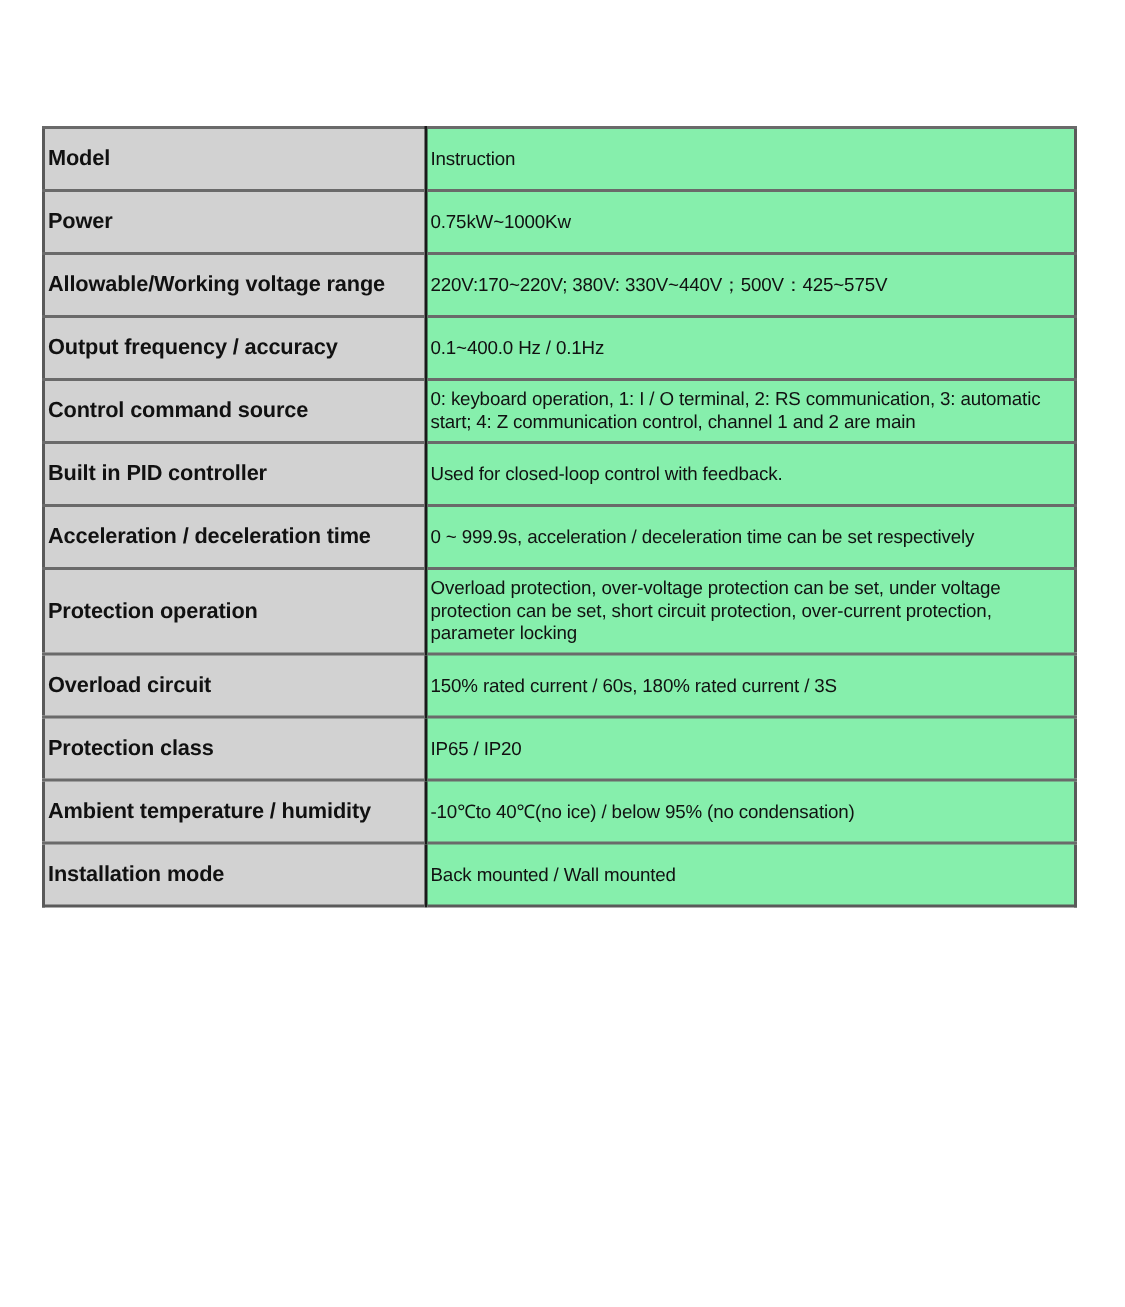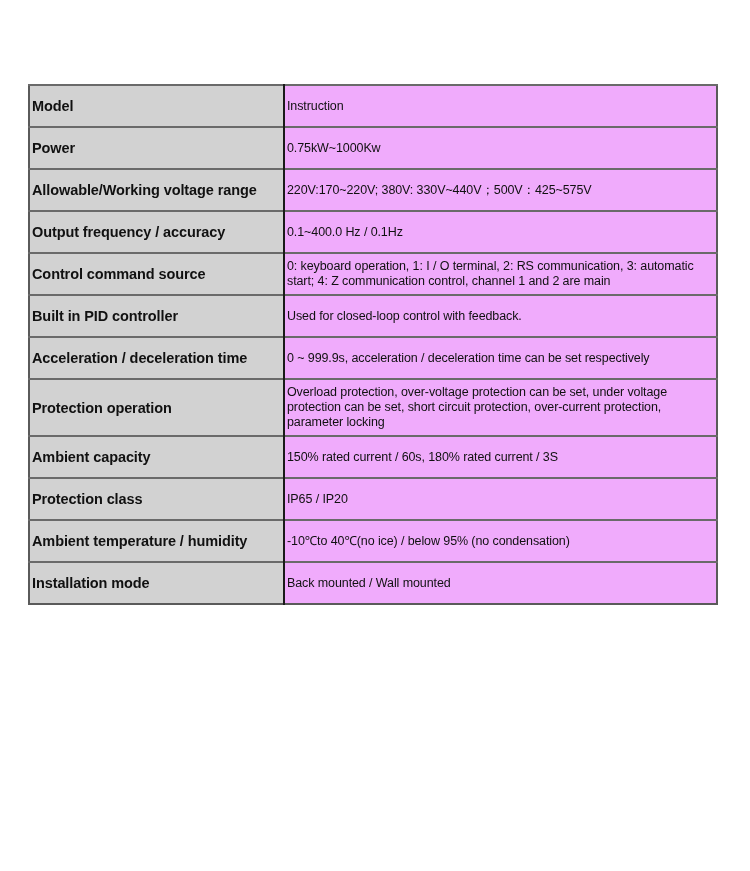--- a/index.html
+++ b/index.html
@@ -33,21 +33,21 @@
     }
     .spec-table td.label {
       width: 251px;
       background: #d2d2d2;
       font-weight: bold;
       font-size: 14.5px;
       border-right: 2px solid #1a1a1a;
       letter-spacing: -0.1px;
     }
     .spec-table td.value {
-      background: #f0abfc;
+      background: #86efac;
       font-size: 12.5px;
       line-height: 15px;
       padding-right: 4px;
       letter-spacing: -0.1px;
     }
     .spec-table tr { height: 42px; }
     .spec-table tr.tall { height: 57px; }
   </style>
 </head>
 <body>
@@ -80,21 +80,21 @@
     </tr>
     <tr>
       <td class="label">Acceleration / deceleration time</td>
       <td class="value">0 ~ 999.9s, acceleration / deceleration time can be set respectively</td>
     </tr>
     <tr class="tall">
       <td class="label">Protection operation</td>
       <td class="value">Overload protection, over-voltage protection can be set, under voltage protection  can be set, short circuit protection, over-current protection, parameter locking</td>
     </tr>
     <tr>
-      <td class="label">Ambient capacity</td>
+      <td class="label">Overload circuit</td>
       <td class="value">150% rated current / 60s,  180% rated current / 3S</td>
     </tr>
     <tr>
       <td class="label">Protection class</td>
       <td class="value">IP65 / IP20</td>
     </tr>
     <tr>
       <td class="label">Ambient temperature / humidity</td>
       <td class="value">-10℃to 40℃(no ice) / below 95% (no condensation)</td>
     </tr>

